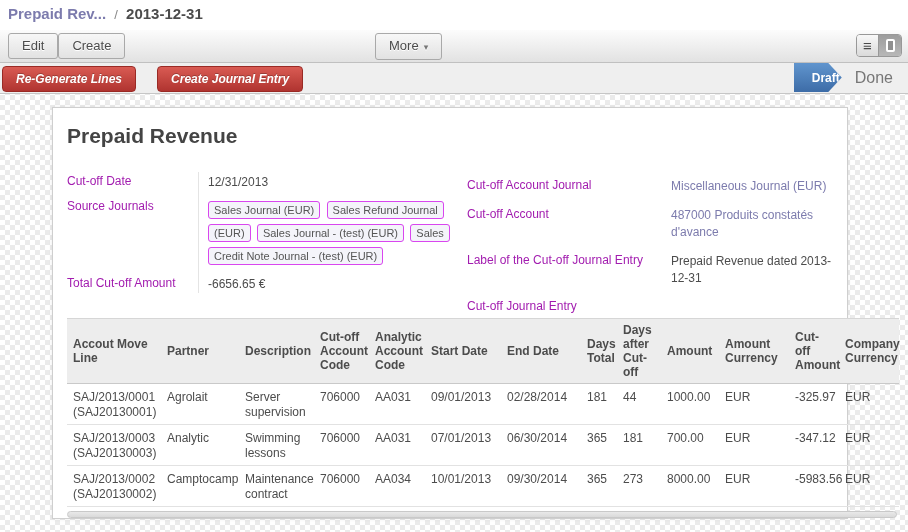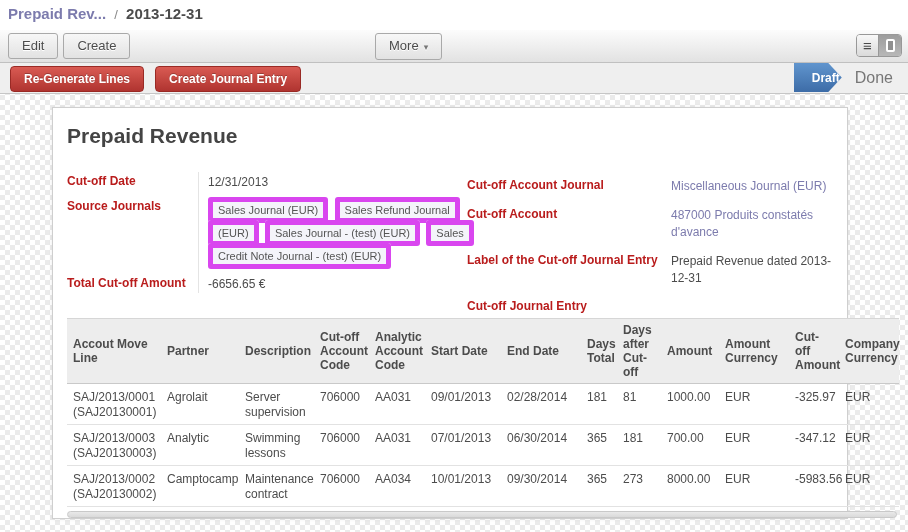--- a/index.html
+++ b/index.html
@@ -17,68 +17,68 @@
   .crumb-link { color:#7c7bad; cursor:pointer; }
   .crumb-sep { color:#888; font-weight:normal; font-size:13px; padding:0 4px; }
   .crumb-current { color:#4c4c4c; }
 
   
   .toolbar { position:absolute; top:30px; left:0; width:100%; height:33px;
     background:linear-gradient(#fcfcfc,#e2e2e2); border-bottom:1px solid #c0c0c0; }
   .btn { display:inline-block; padding:4px 13px; font-size:13px; color:#4c4c4c;
     background:linear-gradient(#f7f7f7,#e2e2e2); border:1px solid #a9a9a9;
     border-radius:3px; cursor:pointer; text-shadow:0 1px 0 #fff; line-height:16px; }
-  .toolbar-left { position:absolute; left:8px; top:3px; display:flex; gap:5px; }
+  .toolbar-left { position:absolute; left:8px; top:3px; display:flex; }
   .more-btn { position:absolute; left:375px; top:3px; }
   .caret { font-size:9px; color:#777; margin-left:5px; }
   .switcher { position:absolute; right:6px; top:4px; display:flex; height:23px;
     border:1px solid #989898; border-radius:4px; overflow:hidden; }
   .switch-btn { width:22px; display:flex; align-items:center; justify-content:center; cursor:pointer; }
   .switch-list { background:linear-gradient(#f8f8f8,#dadada); color:#4a4a4a;
     font-size:15px; border-right:1px solid #989898; font-weight:bold; }
   .switch-form { background:linear-gradient(#9c9c9c,#b8b8b8); }
   .form-glyph { width:9px; height:13px; border:2px solid #fff; border-radius:2px; background:#8f8f8f; }
 
   
   .actionbar { position:absolute; top:63px; left:0; width:100%; height:31px;
     background:#efefef; border-bottom:1px solid #c6c6c6; }
-  .red-btns { position:absolute; left:10px; top:3px; display:flex; gap:11px; }
+  .red-btns { position:absolute; left:2px; top:3px; display:flex; gap:21px;font-style:italic; }
   .btn-red { padding:5px 13px; font-size:12px; font-weight:bold; color:#fff;
     background:linear-gradient(#d95b53,#b03430); border:1px solid #992a25;
     border-radius:4px; cursor:pointer; text-shadow:0 -1px 0 rgba(0,0,0,.25); line-height:14px; }
   .statusbar { position:absolute; right:0; top:0; bottom:1px; display:flex; align-items:stretch; }
   .status-arrow { width:48px; background:linear-gradient(#6095ce,#3d6ca7); color:#fff;
     font-size:12px; font-weight:bold; display:flex; align-items:center; padding-left:18px;
     clip-path:polygon(0 0, 72% 0, 100% 50%, 72% 100%, 0 100%); }
   .status-done { display:flex; align-items:center; padding:0 15px 0 13px; color:#777; font-size:16px; }
 
   
   .sheet { position:absolute; left:52px; top:107px; width:796px; height:412px;
     background:#fff; border:1px solid #cfcfcf; box-shadow:0 0 4px rgba(0,0,0,.08); }
   .sheet-title { position:absolute; left:14px; top:16px; font-size:21px; font-weight:bold; color:#444; }
 
   
   .form-left { position:absolute; left:14px; top:62px; width:398px; }
   .form-left::before { content:""; position:absolute; left:131px; top:2px; bottom:4px;
     width:1px; background:#e4e4e4; }
   .form-right { position:absolute; left:414px; top:66px; width:380px; }
   .form-row { display:flex; align-items:flex-start; }
-  .form-label { flex:none; font-size:12px; font-weight:bold; color:#b91c1c; padding-top:4px; line-height:15px; }
+  .form-label { flex:none; font-size:12px; font-weight:normal; color:#a21caf; padding-top:4px; line-height:15px; }
   .form-left .form-label { width:131px; }
   .form-right .form-label { width:200px; }
   .form-value { font-size:12px; color:#4c4c4c; padding:4px 0 4px 10px; line-height:17px; min-height:23px; }
   .form-left .form-value { width:262px; }
   .form-right .form-value { width:172px; padding-left:4px; }
   .link { color:#7c7bad; cursor:pointer; }
   .form-right .form-row { margin-bottom:4px; }
 
   
   .tags { width:258px; line-height:23px; }
   .tag { display:inline; padding:2px 5px; font-size:11px; color:#555;
-    background:#f4f4fa; border:5px solid #d946ef; border-radius:3px; margin-right:3px;
+    background:#f4f4fa; border:1px solid #d946ef; border-radius:3px; margin-right:3px;
     -webkit-box-decoration-break:clone; box-decoration-break:clone; cursor:pointer; }
 
   
   .table-wrap { position:absolute; left:14px; top:210px; width:832px; }
   table.lines { border-collapse:collapse; table-layout:fixed; width:832px;
     font-size:12px; color:#4c4c4c; }
   table.lines th { background:#ededed; font-weight:bold; text-align:left;
     vertical-align:middle; padding:4px 6px; height:60px; line-height:14px;
     border-top:1px solid #d6d6d6; border-bottom:1px solid #c9c9c9; cursor:pointer; }
   table.lines td { vertical-align:top; padding:6px 6px 4px; height:38px;
@@ -206,21 +206,21 @@
       <tbody>
         <tr>
           <td>SAJ/2013/0001 (SAJ20130001)</td>
           <td>Agrolait</td>
           <td>Server supervision</td>
           <td>706000</td>
           <td>AA031</td>
           <td>09/01/2013</td>
           <td>02/28/2014</td>
           <td class="num">181</td>
-          <td class="num">81</td>
+          <td class="num">44</td>
           <td class="num">1000.00</td>
           <td>EUR</td>
           <td class="num">-325.97</td>
           <td>EUR</td>
         </tr>
         <tr>
           <td>SAJ/2013/0003 (SAJ20130003)</td>
           <td>Analytic</td>
           <td>Swimming lessons</td>
           <td>706000</td>

